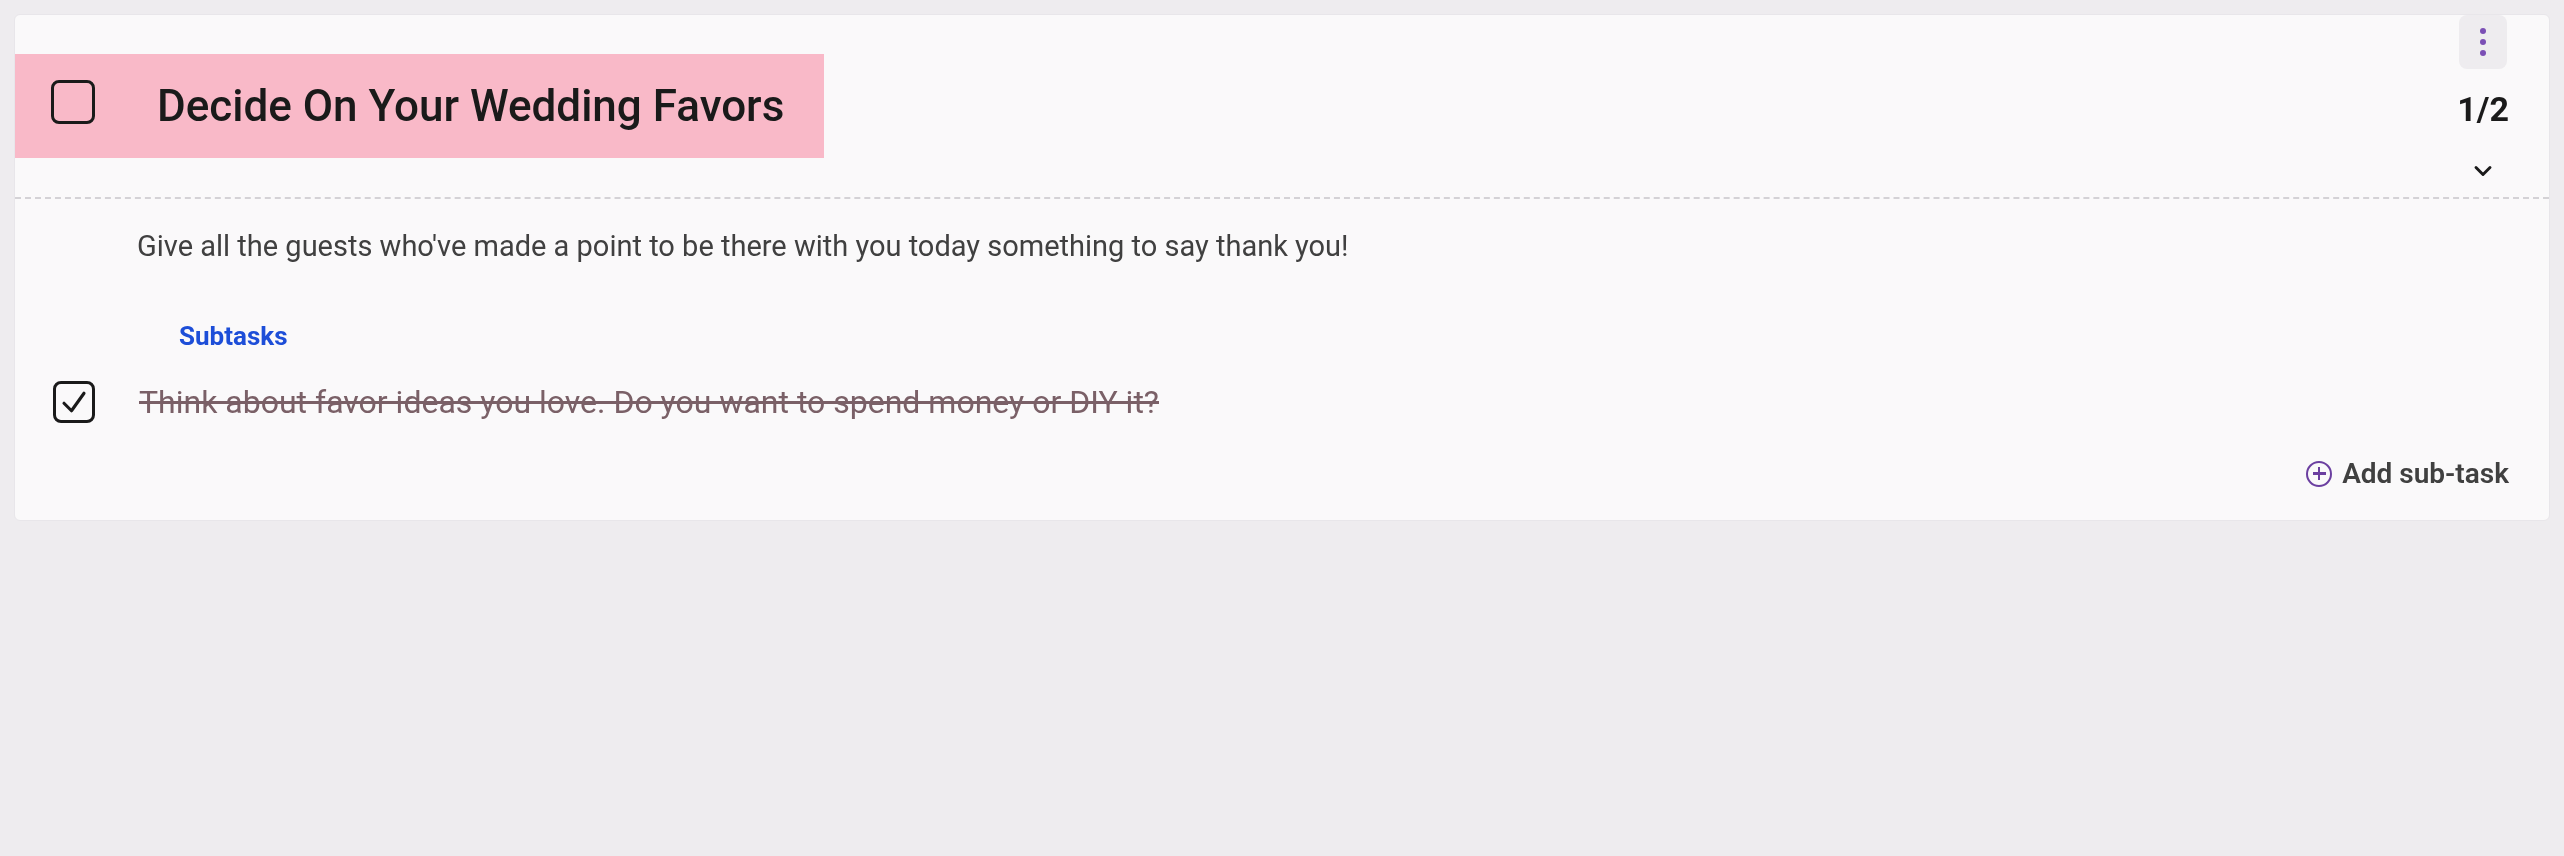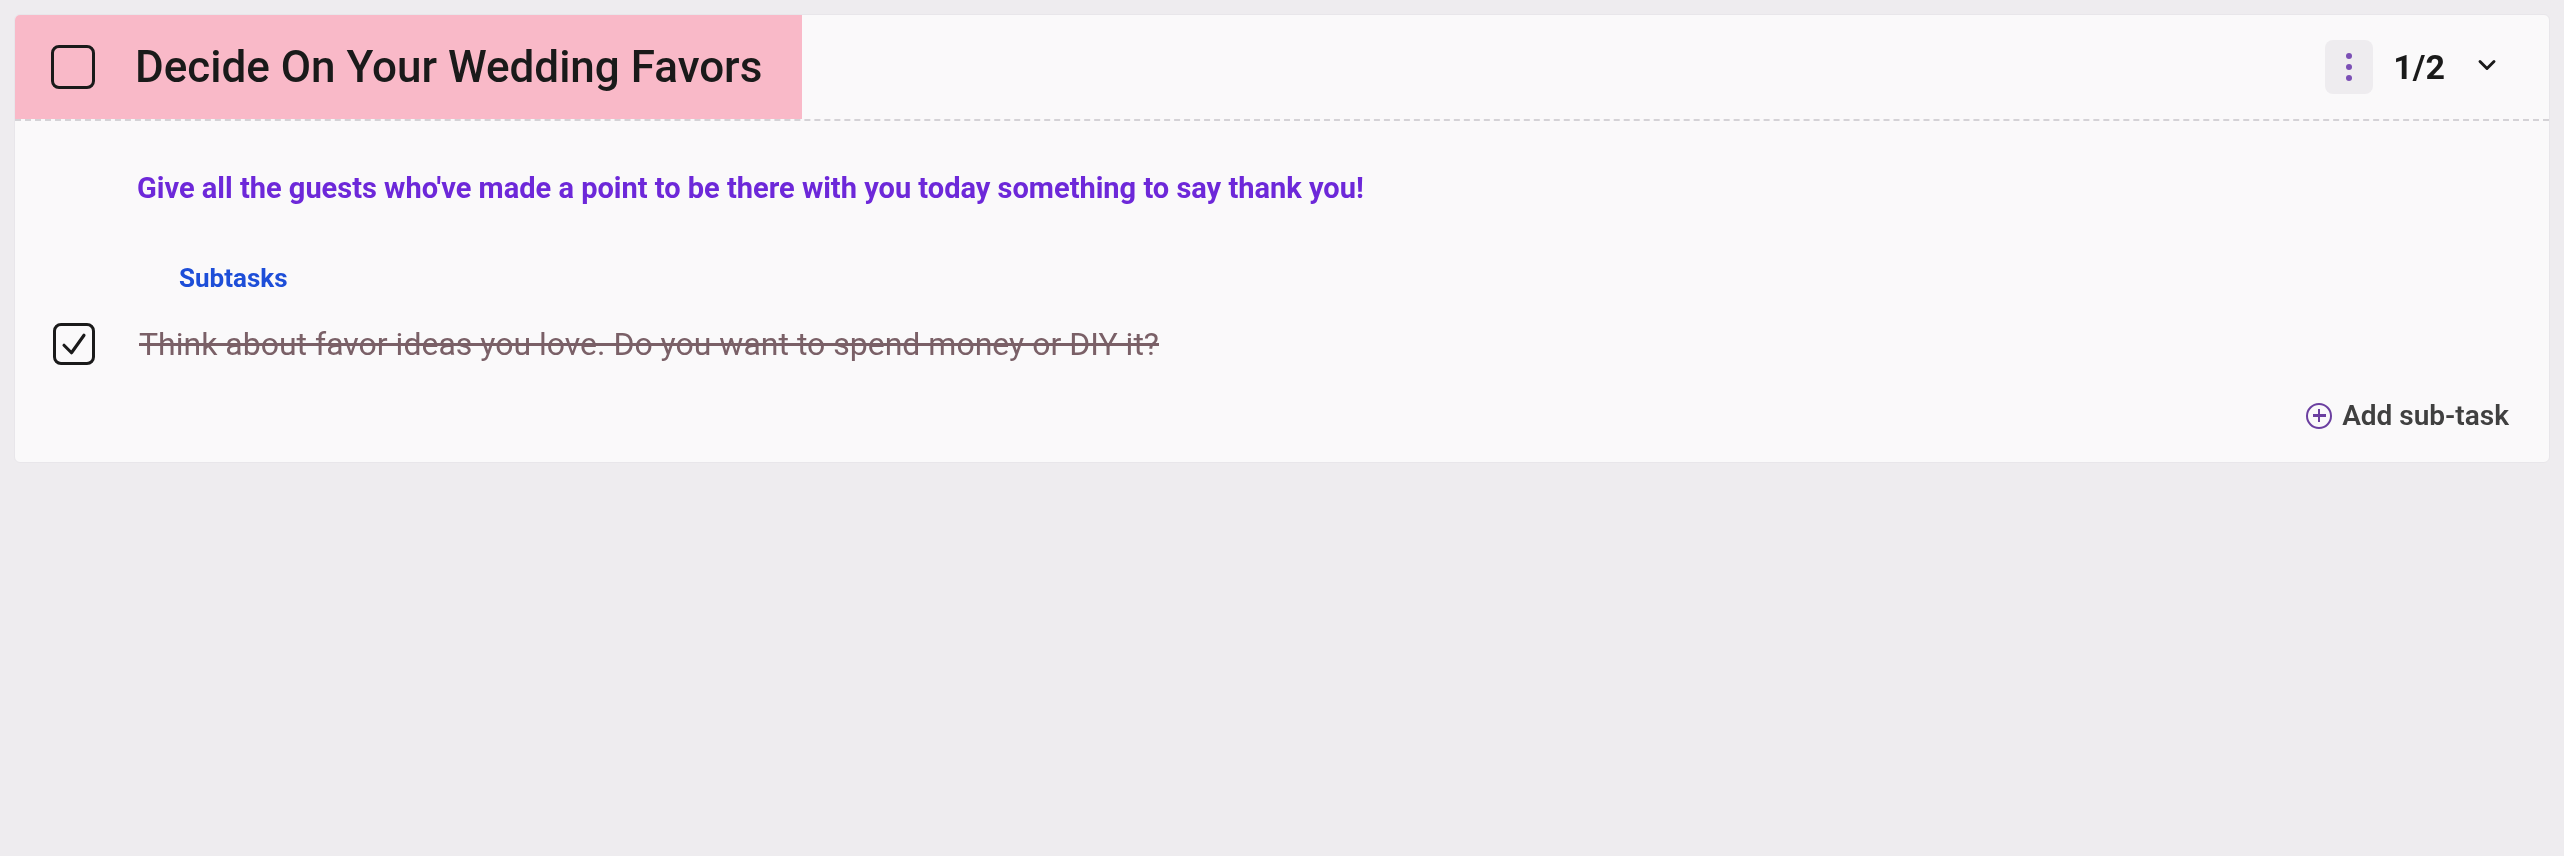--- a/index.html
+++ b/index.html
@@ -19,22 +19,21 @@
       border: 1px solid #e8e6ea;
     }
     .header-row {
       display: flex;
       align-items: center;
       border-bottom: 2px dashed #d4d2d6;
       position: relative;
     }
     .header-left {
       display: flex;
-      align-items: center;
-      gap: 40px;
+      gap: 62px;
       padding: 26px 40px 26px 36px;
       background: #f9b9c8;
       flex: 0 0 auto;
     }
     .main-checkbox {
       width: 44px;
       height: 44px;
       border: 3px solid #1a1a1a;
       border-radius: 8px;
       background: transparent;
@@ -46,20 +45,21 @@
       font-weight: 500;
       color: #1a1a1a;
       white-space: nowrap;
     }
     .header-right {
       display: flex;
       align-items: center;
       gap: 20px;
       margin-left: auto;
       padding-right: 40px;
+      flex-direction: column;
     }
     .menu-button {
       width: 48px;
       height: 54px;
       border-radius: 8px;
       background: #eeecef;
       display: flex;
       align-items: center;
       justify-content: center;
       cursor: pointer;
@@ -82,24 +82,23 @@
     }
     .chevron {
       cursor: pointer;
       padding: 8px;
     }
     .body-content {
       padding: 30px 40px 30px 122px;
     }
     .description {
       font-size: 29px;
-      font-weight: 700;
-      color: #6d28d9;
+      font-weight: 400;
+      color: #404040;
       margin-bottom: 58px;
-      margin-top: 20px;
     }
     .subtasks-label {
       font-size: 26px;
       font-weight: 700;
       color: #1d4ed8;
       margin-left: 42px;
       margin-bottom: 30px;
     }
     .subtask-row {
       display: flex;

